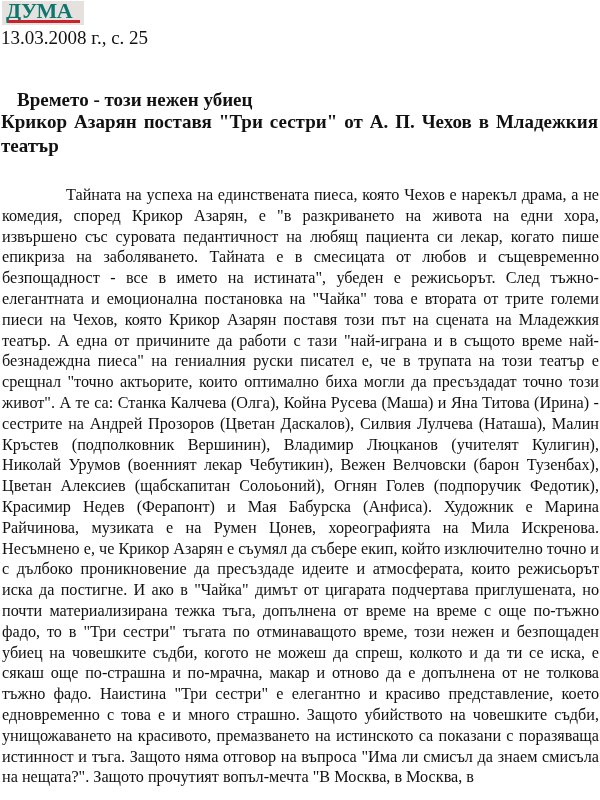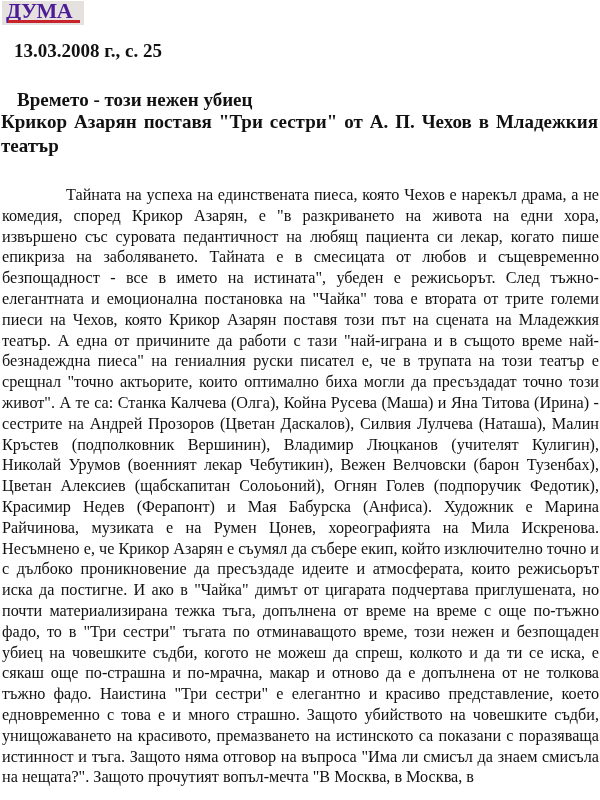--- a/index.html
+++ b/index.html
@@ -6,27 +6,27 @@
     body {
       width: 600px; height: 800px; overflow: hidden; position: relative;
       font-family: "Liberation Serif", "DejaVu Serif", serif; color: #111;
     }
     .logo {
       position: absolute; left: 2px; top: 1px; width: 82px; height: 24px;
       background: #e4e1df; box-sizing: border-box; padding: 0 4px;
     }
     .logo-text {
       display: block; font-weight: bold; font-size: 22px; line-height: 20px;
-      letter-spacing: -0.5px; color: #4c1d95; font-family: "Liberation Serif", serif;
+      letter-spacing: -0.5px; color: #0f766e; font-family: "Liberation Serif", serif;
     }
     .logo-bar {
       position: absolute; left: 6px; right: 4px; bottom: 2px; height: 3px; background: #c8222c;
     }
     .dateline {
-      position: absolute; left: 1px; top: 27px; font-weight: bold; font-size: 19px; margin: 13px;
+      position: absolute; left: 1px; top: 27px; font-weight: normal; font-size: 19px; margin: 0;
     }
     .kicker {
       position: absolute; left: 1px; top: 73px; font-weight: bold; font-size: 19px; margin: 16px;
     }
     .headline {
       position: absolute; left: 1px; top: 110px; width: 597px; margin: 0;
       font-weight: bold; font-size: 19px; line-height: 24px; text-align: justify;
       text-align-last: left;
     }
     .body {

